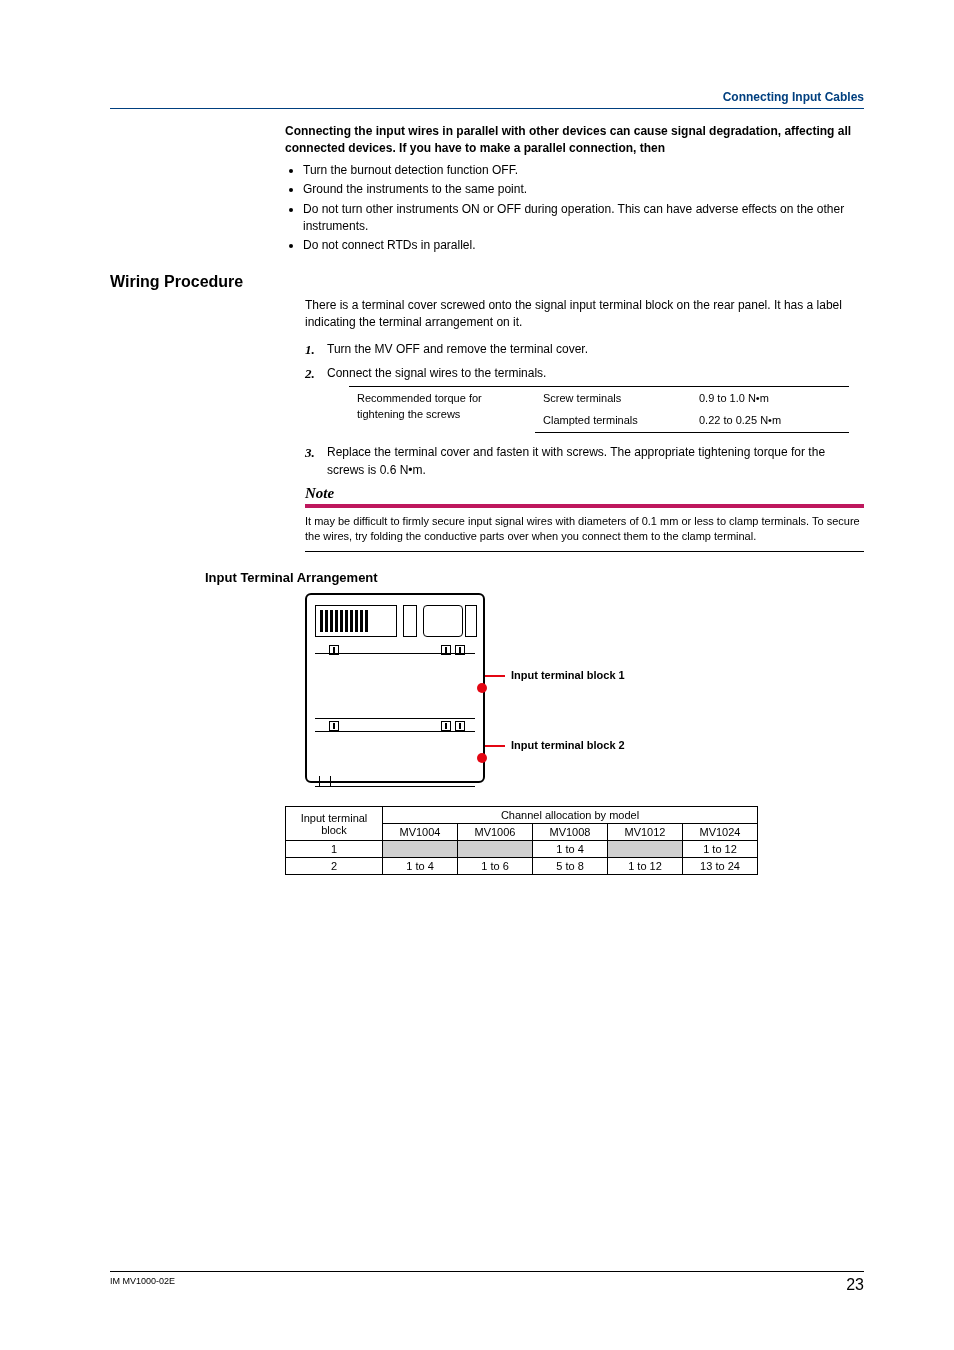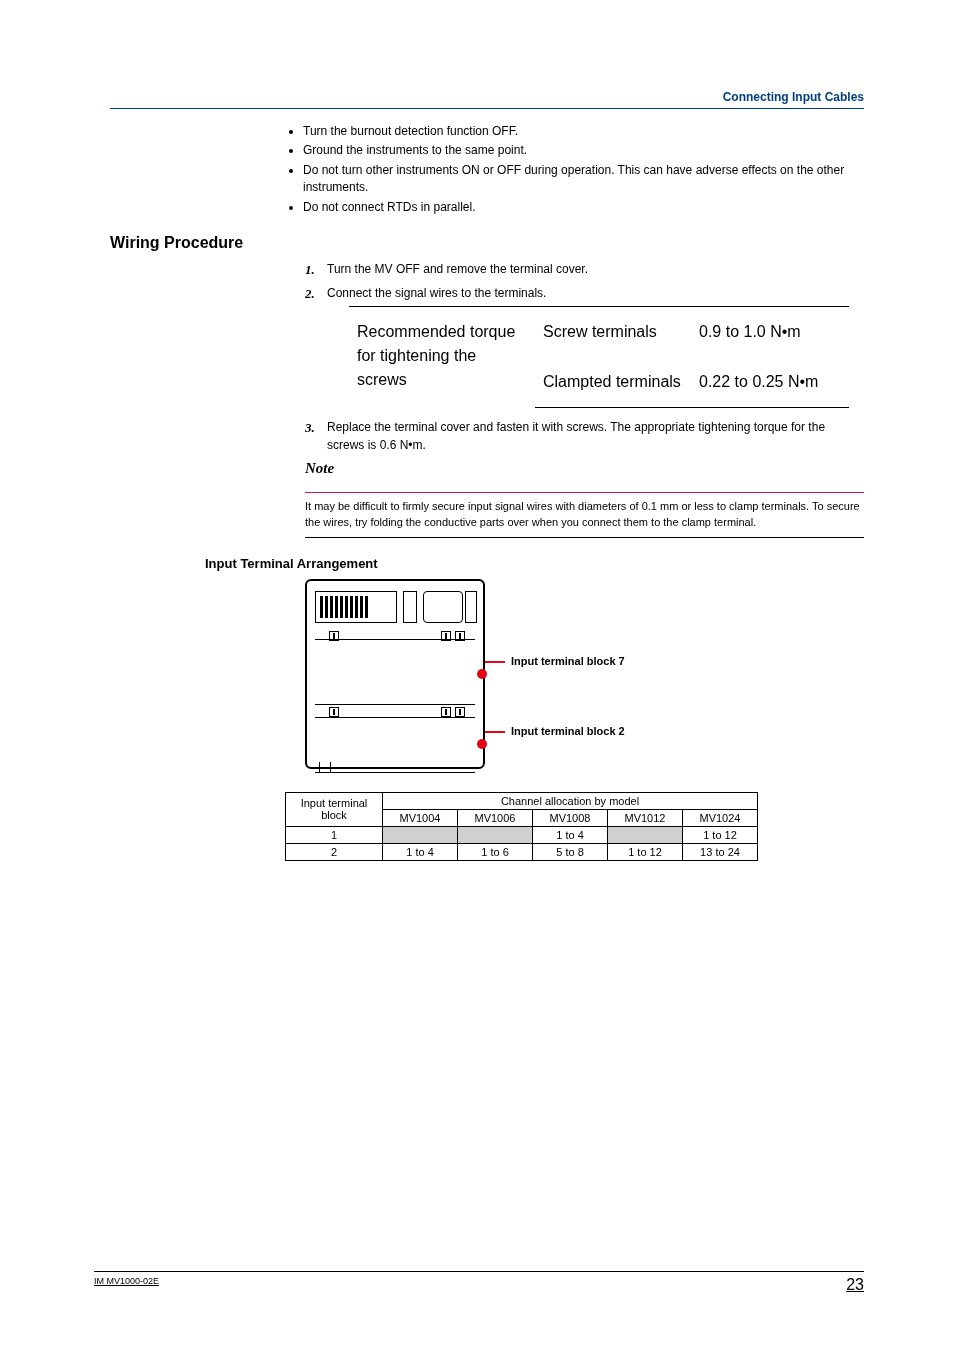--- a/index.html
+++ b/index.html
@@ -77,34 +77,34 @@
     font-weight: bold;
     font-family: "Times New Roman", serif;
     font-size: 13px;
   }
   table.torque {
     border-collapse: collapse;
     width: 500px;
     margin: 4px 0 10px 22px;
   }
   table.torque td {
-    padding: 13px 8px;
-    font-size: 16px;
+    padding: 3px 8px;
+    font-size: 11px;
     vertical-align: top;
   }
   table.torque tr.top td { border-top: 1.5px solid #000; }
   table.torque tr.bot td { border-bottom: 1.5px solid #000; }
   .note-head {
     font-style: italic;
     font-weight: bold;
     font-family: "Times New Roman", serif;
     font-size: 15px;
-    border-bottom: 1px solid #be185d;
+    border-bottom: 4px solid #be185d;
     margin: 6px 0 2px 0;
-    padding-bottom: 15px;
+    padding-bottom: 2px;
   }
   .note-head span.label { display:inline-block; padding-right:6px; }
   .note-body {
     font-size: 11px;
     line-height: 1.45;
     border-bottom: 1px solid #000;
     padding: 4px 0 6px 0;
     margin: 0 0 16px 0;
   }
   
@@ -182,49 +182,50 @@
     padding: 2px 10px;
     text-align: center;
     background: #fff;
   }
   table.channels td.lh { text-align: center; width:76px; }
   table.channels td.gray { background: #d0d0d0; }
   table.channels td.modelcell { width:54px; }
   .footer {
     position: absolute;
     bottom: 56px;
-    left: 94px;
+    left: 110px;
     right: 90px;
     border-top: 1px solid #000;
     padding-top: 4px;
     font-size: 9px;
     display: flex;
     justify-content: space-between;
-    text-decoration: underline;
   }
   .footer .pn { font-size: 16px; }
 </style>
 </head>
 <body>
 
 <div class="page">
   <div class="header-right">Connecting Input Cables</div>
   <hr class="header-rule">
 
   <div class="indent-block">
+    <p class="body bold">Connecting the input wires in parallel with other devices can cause signal degradation, affecting all connected devices. If you have to make a parallel connection, then</p>
     <ul class="bullets">
       <li>Turn the burnout detection function OFF.</li>
       <li>Ground the instruments to the same point.</li>
       <li>Do not turn other instruments ON or OFF during operation. This can have adverse effects on the other instruments.</li>
       <li>Do not connect RTDs in parallel.</li>
     </ul>
   </div>
 
   <h2 class="section">Wiring Procedure</h2>
   <div style="margin-left:195px;">
+    <p class="body">There is a terminal cover screwed onto the signal input terminal block on the rear panel. It has a label indicating the terminal arrangement on it.</p>
     <ol class="steps">
       <li><span class="num">1.</span><span>Turn the MV OFF and remove the terminal cover.</span></li>
       <li><span class="num">2.</span><span>Connect the signal wires to the terminals.</span>
         <table class="torque">
           <tbody>
               <tr class="top">
             <td rowspan="2" style="width:170px;">Recommended torque for tightening the screws</td>
             <td style="width:140px;">Screw terminals</td>
             <td>0.9 to 1.0 N•m</td>
           </tr>
@@ -269,21 +270,21 @@
             <div class="sc sc3"></div>
           </div>
         <div class="block-area ba2"></div>
         <div class="dot dot1"></div>
         <div class="dot dot2"></div>
       </div>
       <div class="foot"></div>
     </div>
     <div class="lead lead1"></div>
     <div class="lead lead2"></div>
-    <div class="lbl lbl1">Input terminal block 7</div>
+    <div class="lbl lbl1">Input terminal block 1</div>
     <div class="lbl lbl2">Input terminal block 2</div>
   </div>
 
   <table class="channels">
     <tbody>
         <tr>
       <td class="lh" rowspan="2">Input terminal block</td>
       <td colspan="5" style="text-align:center;">Channel allocation by model</td>
     </tr>
     <tr>

